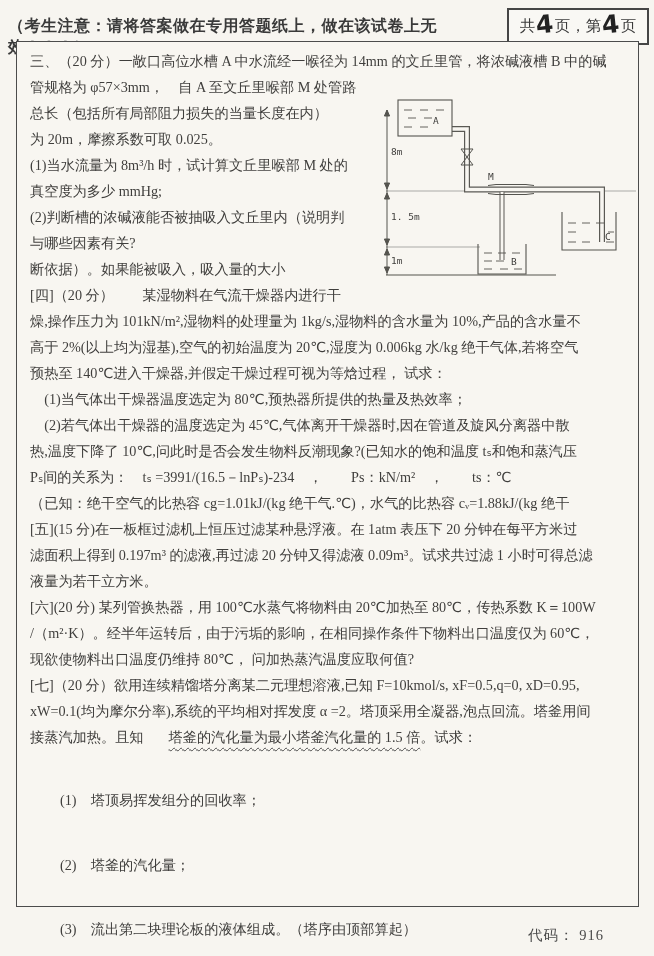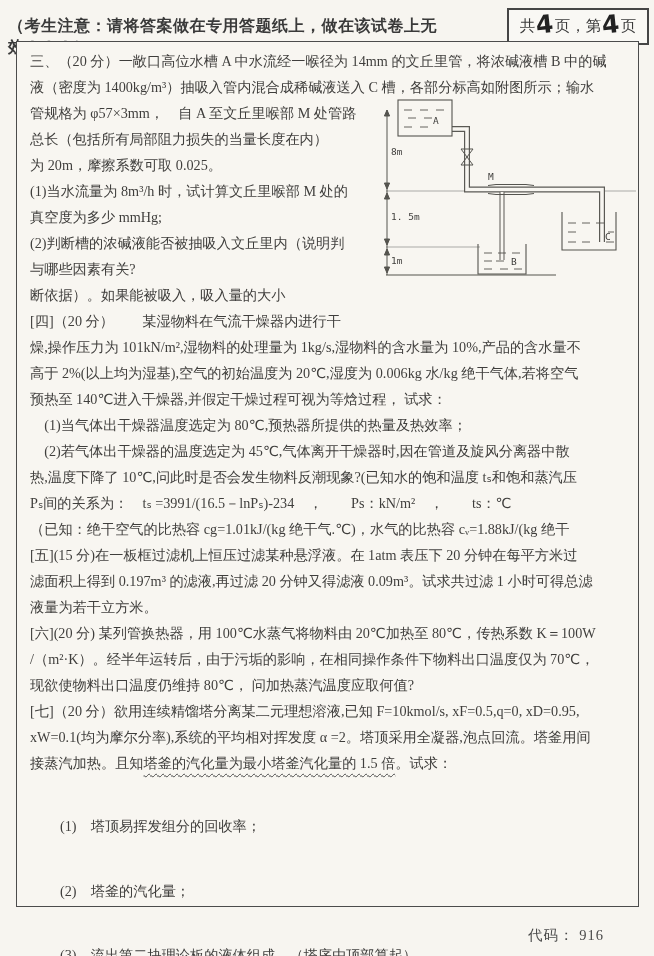--- a/index.html
+++ b/index.html
@@ -34,20 +34,21 @@
   }
   .line{white-space:nowrap;}
   .narrow{width:362px;}
   .item{padding-left:30px;line-height:27.5px;margin-top:37px;}
   .wavy{
     text-decoration:underline;
     text-decoration-style:wavy;
     text-decoration-color:#4a4a4a;
     text-decoration-thickness:1px;
     text-underline-offset:5px;
+    margin-left:25px;
   }
   .q3-diagram{
     position:absolute;top:50px;right:2px;width:258px;height:198px;
   }
   .q3-diagram text{
     font-family:"DejaVu Sans Mono","Liberation Mono",monospace;
     font-size:9.5px;fill:#3f3e3c;
   }
   .footer{
     position:absolute;top:926px;left:500px;
@@ -64,21 +65,20 @@
   <span class="hand4">4</span>
   <span>页，第</span>
   <span class="hand4">4</span>
   <span>页</span>
 </div>
 
 <div class="mainbox">
 
   <div>
     <div class="line">三、（20 分）一敞口高位水槽 A 中水流经一喉径为 14mm 的文丘里管，将浓碱液槽 B 中的碱</div>
-    <div class="line">液（密度为 1400kg/m³）抽吸入管内混合成稀碱液送入 C 槽，各部分标高如附图所示；输水</div>
     <div class="narrow">
       <div class="line">管规格为 φ57×3mm，　自 A 至文丘里喉部 M 处管路</div>
       <div class="line">总长（包括所有局部阻力损失的当量长度在内）</div>
       <div class="line">为 20m，摩擦系数可取 0.025。</div>
       <div class="line">(1)当水流量为 8m³/h 时，试计算文丘里喉部 M 处的</div>
       <div class="line">真空度为多少 mmHg;</div>
       <div class="line">(2)判断槽的浓碱液能否被抽吸入文丘里内（说明判</div>
       <div class="line">与哪些因素有关?</div>
       <div class="line">断依据）。如果能被吸入，吸入量的大小</div>
     </div>
@@ -181,21 +181,21 @@
   </div>
 
   <div>
     <div class="line">[五](15 分)在一板框过滤机上恒压过滤某种悬浮液。在 1atm 表压下 20 分钟在每平方米过</div>
     <div class="line">滤面积上得到 0.197m³ 的滤液,再过滤 20 分钟又得滤液 0.09m³。试求共过滤 1 小时可得总滤</div>
     <div class="line">液量为若干立方米。</div>
   </div>
 
   <div>
     <div class="line">[六](20 分) 某列管换热器，用 100℃水蒸气将物料由 20℃加热至 80℃，传热系数 K＝100W</div>
-    <div class="line">/（m²·K）。经半年运转后，由于污垢的影响，在相同操作条件下物料出口温度仅为 70℃，</div>
+    <div class="line">/（m²·K）。经半年运转后，由于污垢的影响，在相同操作条件下物料出口温度仅为 60℃，</div>
     <div class="line">现欲使物料出口温度仍维持 80℃， 问加热蒸汽温度应取何值?</div>
   </div>
 
   <div>
     <div class="line">[七]（20 分）欲用连续精馏塔分离某二元理想溶液,已知 F=10kmol/s, xF=0.5,q=0, xD=0.95,</div>
     <div class="line">xW=0.1(均为摩尔分率),系统的平均相对挥发度 α =2。塔顶采用全凝器,泡点回流。塔釜用间</div>
     <div class="line">
       <span>接蒸汽加热。且知</span><span class="wavy">塔釜的汽化量为最小塔釜汽化量的 1.5 倍</span><span>。试求：</span>
     </div>
     <div class="line item">(1)　塔顶易挥发组分的回收率；</div>

